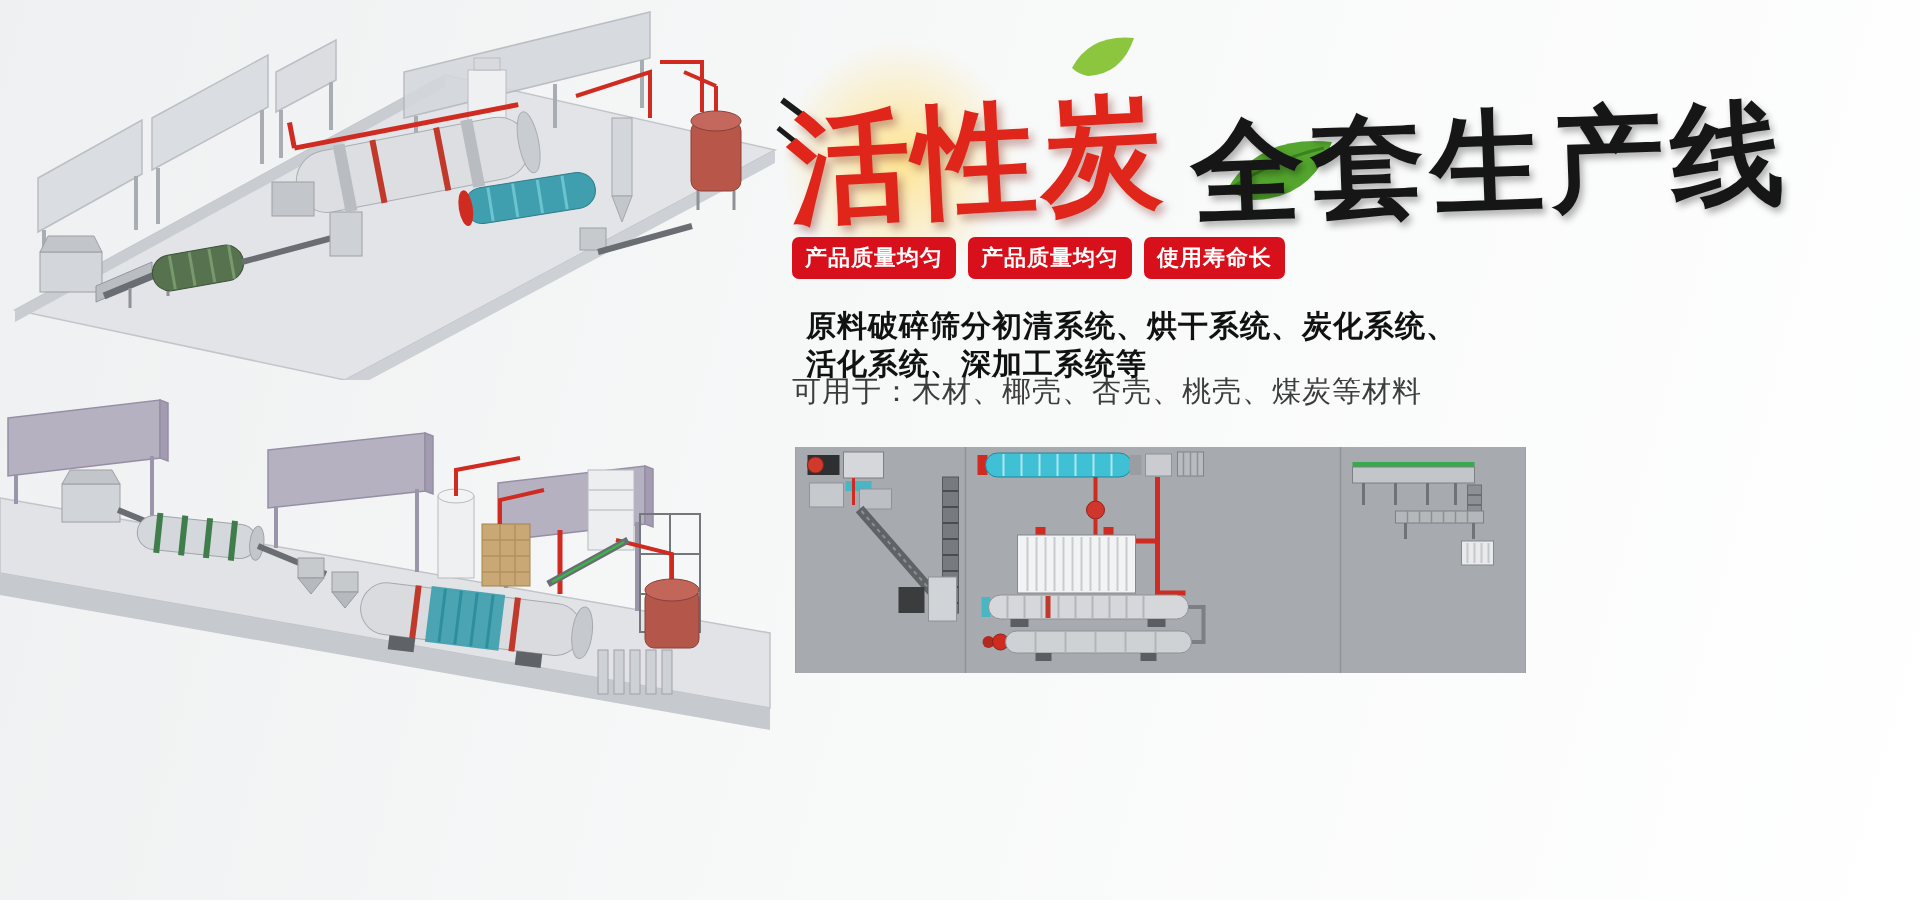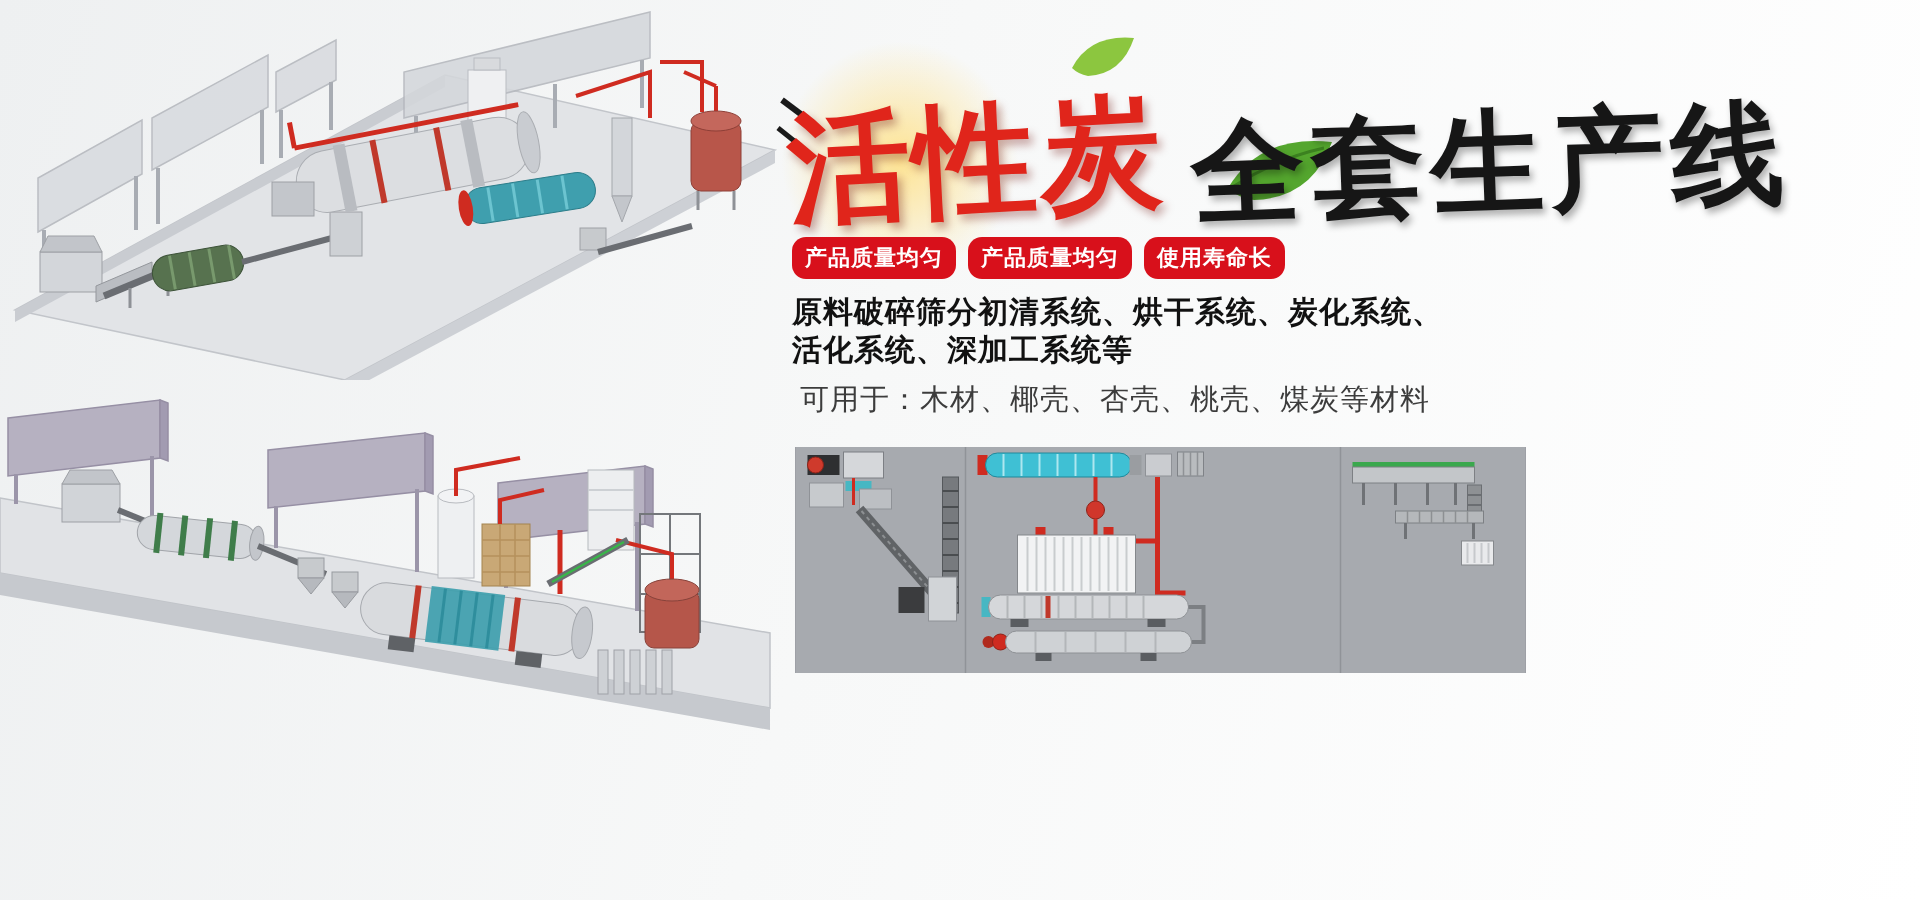--- a/index.html
+++ b/index.html
@@ -23,25 +23,25 @@
   .t-red{display:inline-block;font-size:122px;font-weight:900;color:#e0251b;
     transform:rotate(-3deg);letter-spacing:4px;
     text-shadow:4px 6px 8px rgba(110,15,8,.35);}
   .t-black{display:inline-block;font-size:113px;font-weight:900;color:#161616;
     margin-left:14px;transform:rotate(-2deg);letter-spacing:7px;
     text-shadow:3px 5px 7px rgba(0,0,0,.3);}
   .speed-marks{position:absolute;left:-4px;top:92px;z-index:1;}
 
   .badges{position:absolute;left:12px;top:237px;display:flex;gap:12px;z-index:2;}
   .badge{background:#d8101b;color:#ffffff;font-weight:700;font-size:22px;
-    line-height:1;padding:10px 13px;border-radius:14px;letter-spacing:1px;}
-
-  .desc{position:absolute;left:12px;top:293px;margin:0;font-size:30px;font-weight:700;
+    line-height:1;padding:10px 13px;border-radius:7px;letter-spacing:1px;}
+
+  .desc{position:absolute;left:12px;top:293px;margin:14px;font-size:30px;font-weight:700;
     color:#111111;line-height:1.28;letter-spacing:1px;}
-  .materials{position:absolute;left:12px;top:372px;margin:8px;font-size:29px;font-weight:400;
+  .materials{position:absolute;left:12px;top:372px;margin:0;font-size:29px;font-weight:400;
     color:#3c3c3c;letter-spacing:1px;}
 
   .diagram{position:absolute;left:15px;top:447px;width:731px;height:226px;
     background:#a7aaaf;box-shadow:inset 0 0 0 1px #94979c;}
   .diagram svg{width:100%;height:100%;display:block;}
 </style>
 </head>
 <body>
 
 <div class="banner">

